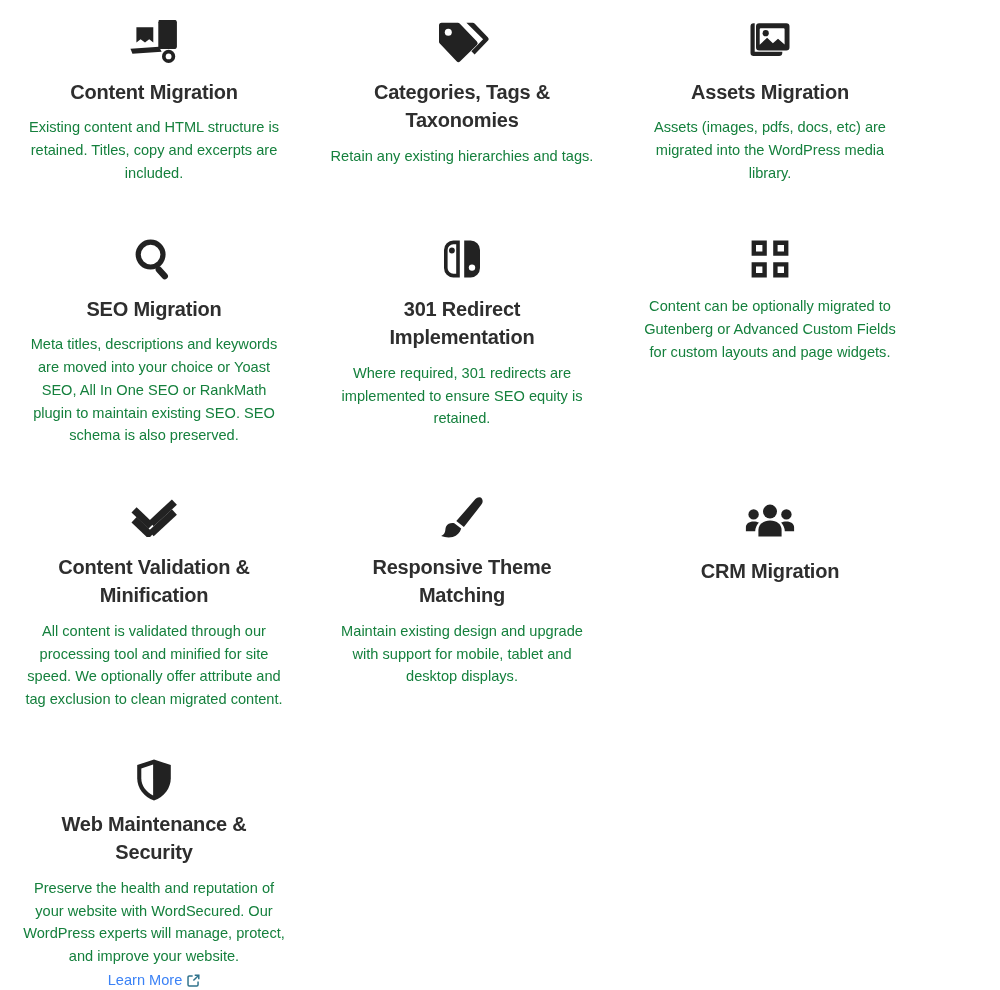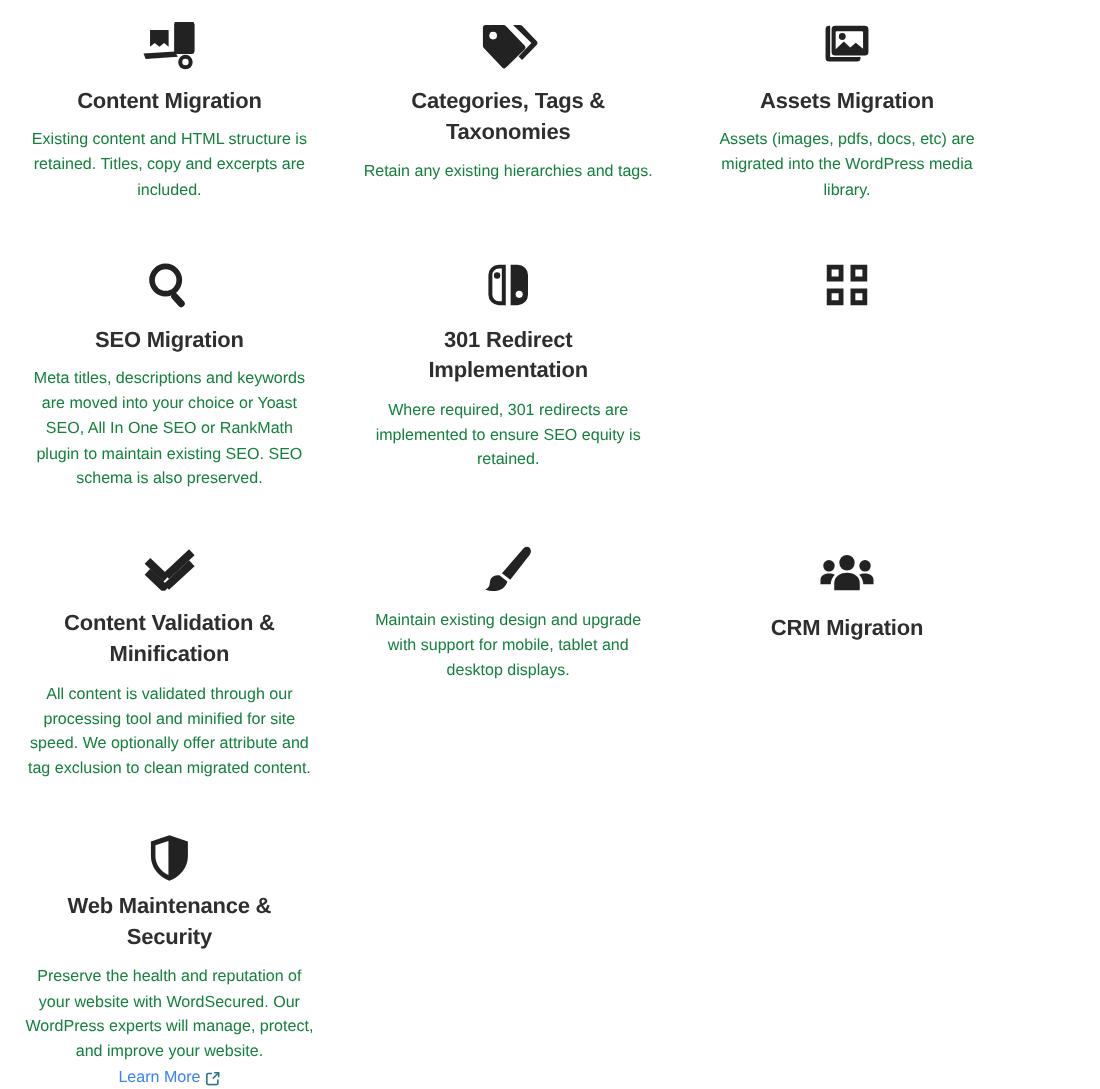--- a/index.html
+++ b/index.html
@@ -150,20 +150,21 @@
 
   <div class="feature-cell row-2">
     <div class="feature-icon">
       <svg width="42" height="42" viewBox="0 0 42 42" aria-hidden="true">
         <path d="M2.6 2.6h15.2v15.2H2.6zm4.4 4.4v6.4h6.4V7z"></path>
         <path d="M24.2 2.6h15.2v15.2H24.2zm4.4 4.4v6.4H35V7z"></path>
         <path d="M2.6 24.2h15.2v15.2H2.6zm4.4 4.4V35h6.4v-6.4z"></path>
         <path d="M24.2 24.2h15.2v15.2H24.2zm4.4 4.4V35H35v-6.4z"></path>
       </svg>
     </div>
+    <p class="feature-desc">Content can be optionally migrated to Gutenberg or Advanced Custom Fields for custom layouts and page widgets.</p>
   </div>
 
   <div class="feature-cell row-3">
     <div class="feature-icon">
       <svg width="48" height="40" viewBox="0 0 48 40" aria-hidden="true">
         <path d="M41.9 2.4l5 5.4-23.2 21.5-4.9-5.4z"></path>
         <path d="M1.5 15.5l5.1-5.3 17 16.2-5.1 5.4z"></path>
         <path d="M41.9 12.3l5 5.4-23.2 21.5-4.9-5.4z"></path>
         <path d="M1.5 25.4l5.1-5.3 17 16.2-5.1 5.4z"></path>
       </svg>
@@ -173,20 +174,21 @@
   </div>
 
 
   <div class="feature-cell row-3">
     <div class="feature-icon">
       <svg width="46" height="44" viewBox="0 0 46 44" aria-hidden="true">
         <path d="M41.8 2.4c2.2 1.7 2.5 4.8.6 7.2L24.9 32.1l-7.6-6 19.1-22a5 5 0 0 1 5.4-1.7z"></path>
         <path d="M15.3 28.2l6.9 5.4c-1.2 4.2-4.1 7.2-8.4 8.3-3.6.9-8 .5-11.6-.9 2.4-1.1 3.6-2.7 4-5 .3-1.9.2-3.3 1.2-5 1.3-2.2 4.2-3.4 7.9-2.8z"></path>
       </svg>
     </div>
+    <h3 class="feature-title">Responsive Theme Matching</h3>
     <p class="feature-desc">Maintain existing design and upgrade with support for mobile, tablet and desktop displays.</p>
   </div>
 
 
   <div class="feature-cell row-4">
     <div class="feature-icon">
       <svg width="50" height="38" viewBox="0 0 50 38" aria-hidden="true">
         <circle cx="25" cy="9.6" r="7"></circle>
         <path d="M25 18.6c7 0 11.6 4.1 11.6 9.4v6.6H13.4V28c0-5.3 4.6-9.4 11.6-9.4z"></path>
         <circle cx="8.6" cy="12.4" r="5.2"></circle>

